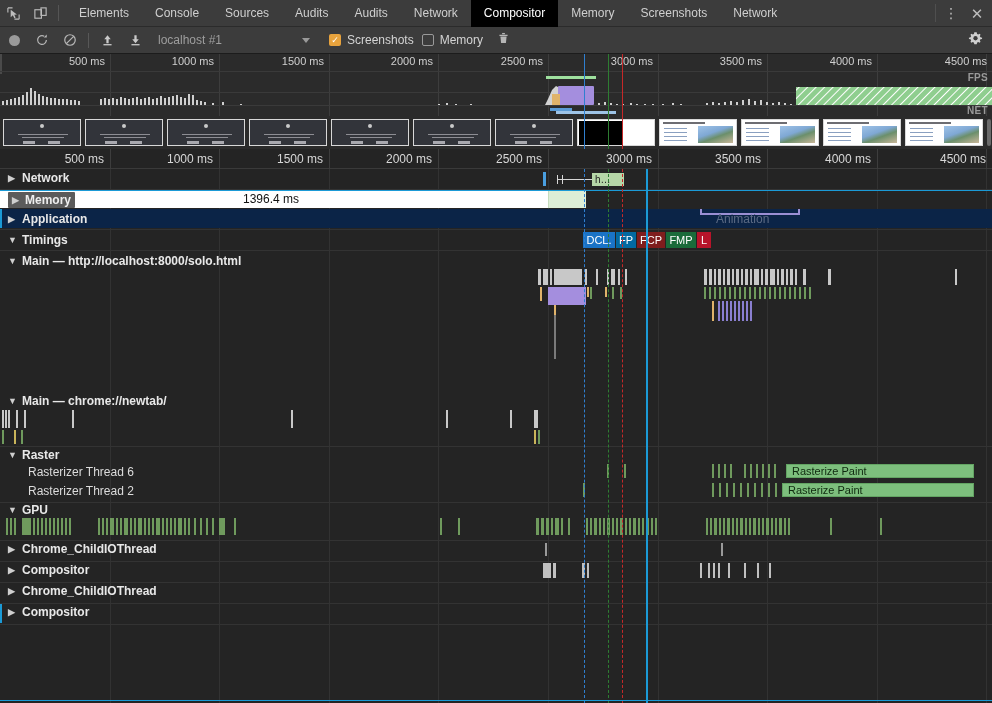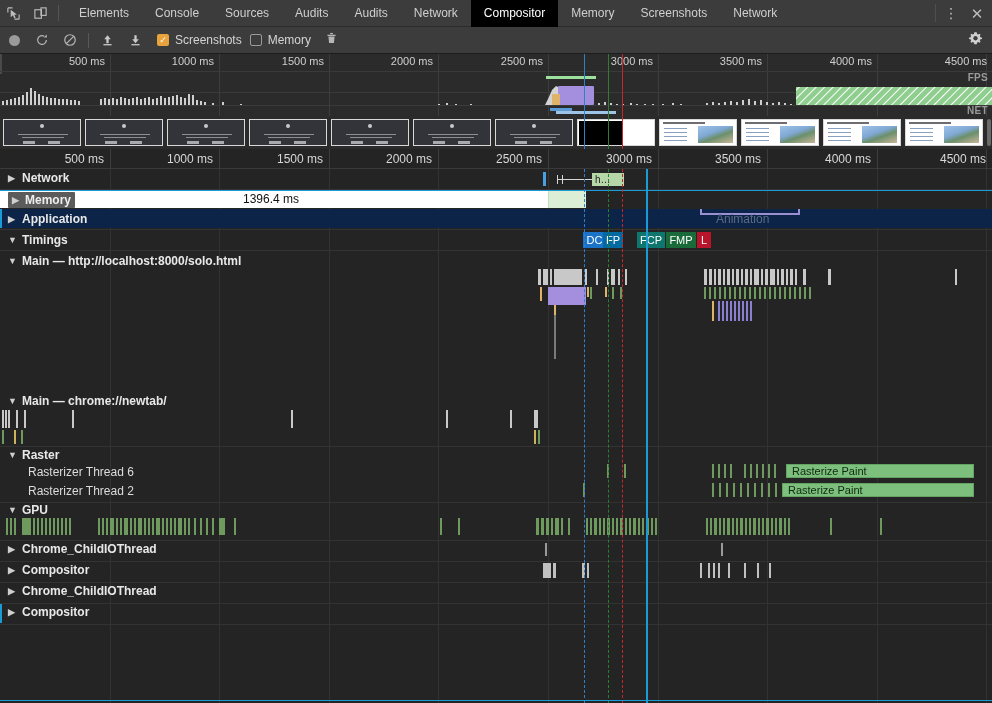--- a/index.html
+++ b/index.html
@@ -188,20 +188,24 @@
       <svg width="13" height="14" viewBox="0 0 16 16">
         <path d="M8 2 L12 7 L9.4 7 L9.4 12 L6.6 12 L6.6 7 L4 7 Z" fill="#c9c9c9"></path>
         <rect x="3" y="13" width="10" height="1.6" fill="#c9c9c9"></rect>
       </svg>
     </div>
     <div class="t2-icon">
       <svg width="13" height="14" viewBox="0 0 16 16">
         <path d="M8 12 L4 7 L6.6 7 L6.6 2 L9.4 2 L9.4 7 L12 7 Z" fill="#c9c9c9"></path>
         <rect x="3" y="13" width="10" height="1.6" fill="#c9c9c9"></rect>
       </svg>
+    </div>
+    <div class="urlbox">
+      <span class="txt">localhost #1</span>
+      <span class="caret-dn"></span>
     </div>
     <div class="chk-wrap">
       <span class="chk on">✓</span>
       <span class="chk-label">Screenshots</span>
     </div>
     <div class="chk-wrap">
       <span class="chk off"></span>
       <span class="chk-label">Memory</span>
     </div>
     <div class="trash">
@@ -518,22 +522,22 @@
       <span class="arrow">▶</span>
       <span>Application</span>
     </div>
     <div class="row-sep" style="top:60px"></div>
 
     <div class="track-title" style="left:8px;top:64px">
       <span class="arrow">▼</span>
       <span>Timings</span>
     </div>
     <div class="timing-chip" style="left:583px;top:63px;width:32px;background:#1a73c7">DCL.</div>
-    <div class="timing-chip" style="left:603px;top:63px;width:20px;background:#0369a1">FP</div>
-    <div class="timing-chip" style="left:637px;top:63px;width:28px;background:#0f766e">FCP</div>
+    <div class="timing-chip" style="left:616px;top:63px;width:20px;background:#0369a1">FP</div>
+    <div class="timing-chip" style="left:637px;top:63px;width:28px;background:#7f1d1d">FCP</div>
     <div class="timing-chip" style="left:666px;top:63px;width:30px;background:#1a6b3a">FMP</div>
     <div class="timing-chip" style="left:697px;top:63px;width:14px;background:#b8142a">L</div>
     <div class="row-sep" style="top:81px"></div>
 
     <div class="track-title" style="left:8px;top:85px">
       <span class="arrow">▼</span>
       <span>Main — http://localhost:8000/solo.html</span>
     </div>
     <svg width="992" height="140" style="position:absolute;left:0;top:100px">
       <g fill="#c8c8c8">

